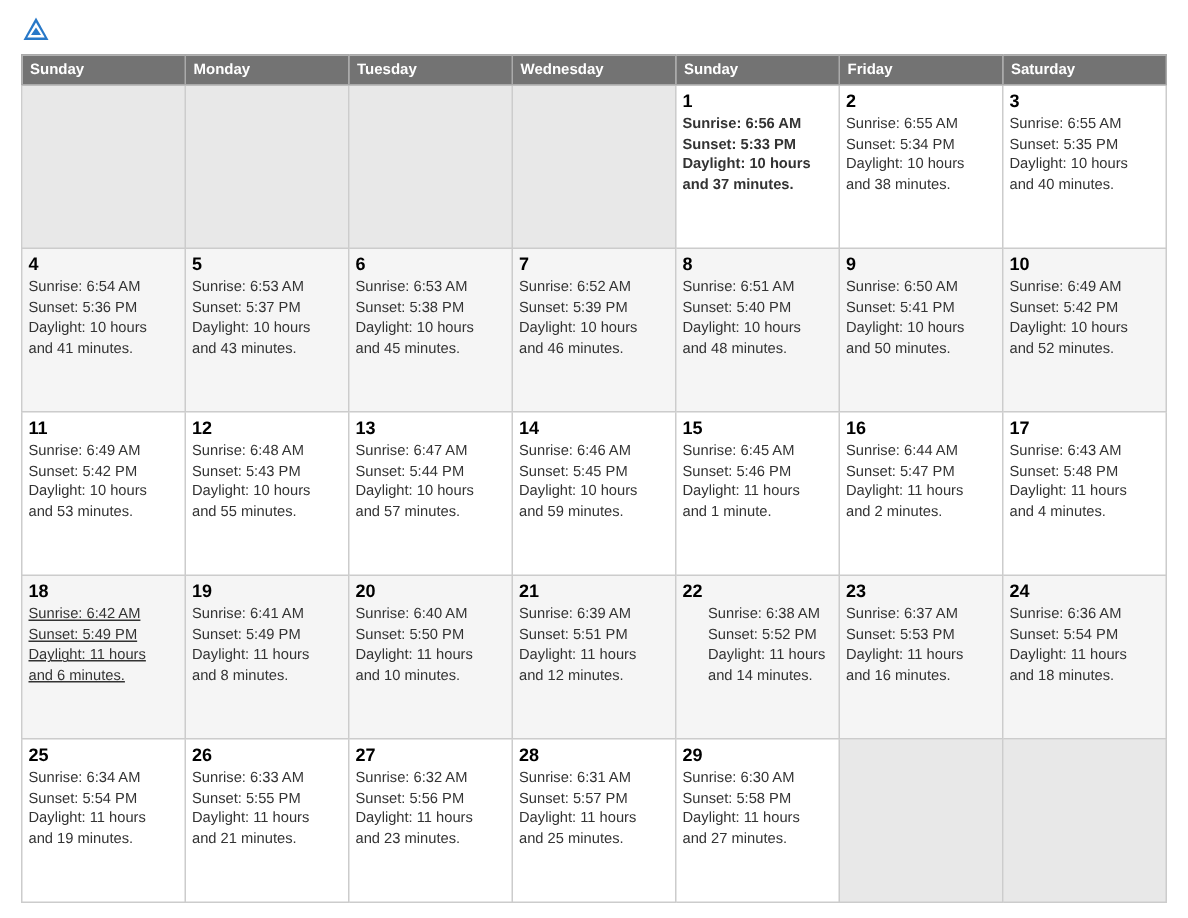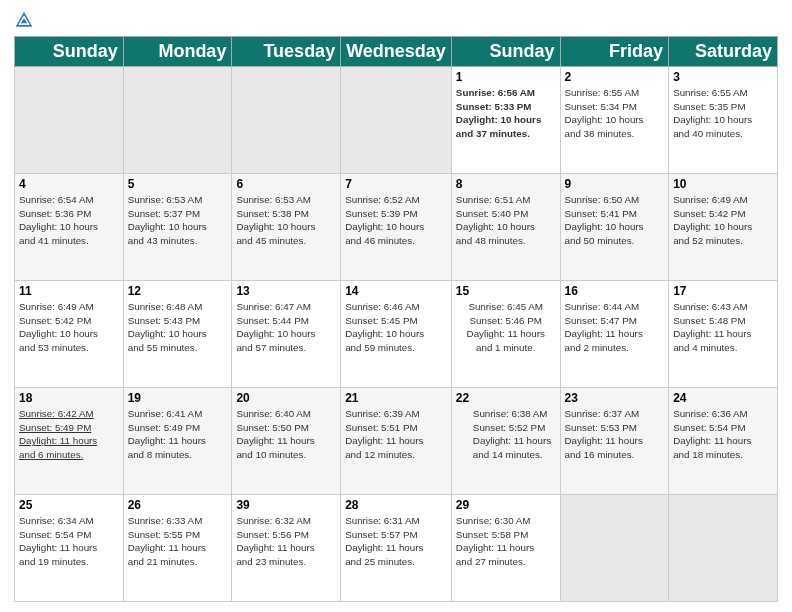--- a/index.html
+++ b/index.html
@@ -52,25 +52,25 @@
       font-size: 14px;
       color: #333;
     }
     .calendar {
       flex: 1;
       border-collapse: collapse;
       width: 100%;
       font-size: 10.5px;
     }
     .calendar th {
-      background-color: #0f766e;
+      background-color: #737373;
       color: #fff;
-      text-align: right;
+      text-align: left;
       padding: 4px 5px;
-      font-size: 18px;
+      font-size: 10px;
       font-weight: bold;
       border: 1px solid #aaa;
     }
     .calendar td {
       vertical-align: top;
       border: 1px solid #ccc;
       padding: 3px 4px;
       width: calc(100% / 7);
       height: 82px;
     }
@@ -231,21 +231,21 @@
           </td>
           <td>
             <span class="day-num">14</span>
             <div class="day-info" style="white-space: pre-line;">Sunrise: 6:46 AM
 Sunset: 5:45 PM
 Daylight: 10 hours
 and 59 minutes.</div>
           </td>
           <td>
             <span class="day-num">15</span>
-            <div class="day-info" style="white-space: pre-line; text-align: center;">Sunrise: 6:45 AM
+            <div class="day-info" style="white-space: pre-line;">Sunrise: 6:45 AM
 Sunset: 5:46 PM
 Daylight: 11 hours
 and 1 minute.</div>
           </td>
           <td>
             <span class="day-num">16</span>
             <div class="day-info" style="white-space: pre-line;">Sunrise: 6:44 AM
 Sunset: 5:47 PM
 Daylight: 11 hours
 and 2 minutes.</div>
@@ -318,21 +318,21 @@
 and 19 minutes.</div>
           </td>
           <td>
             <span class="day-num">26</span>
             <div class="day-info" style="white-space: pre-line;">Sunrise: 6:33 AM
 Sunset: 5:55 PM
 Daylight: 11 hours
 and 21 minutes.</div>
           </td>
           <td>
-            <span class="day-num">39</span>
+            <span class="day-num">27</span>
             <div class="day-info" style="white-space: pre-line;">Sunrise: 6:32 AM
 Sunset: 5:56 PM
 Daylight: 11 hours
 and 23 minutes.</div>
           </td>
           <td>
             <span class="day-num">28</span>
             <div class="day-info" style="white-space: pre-line;">Sunrise: 6:31 AM
 Sunset: 5:57 PM
 Daylight: 11 hours

